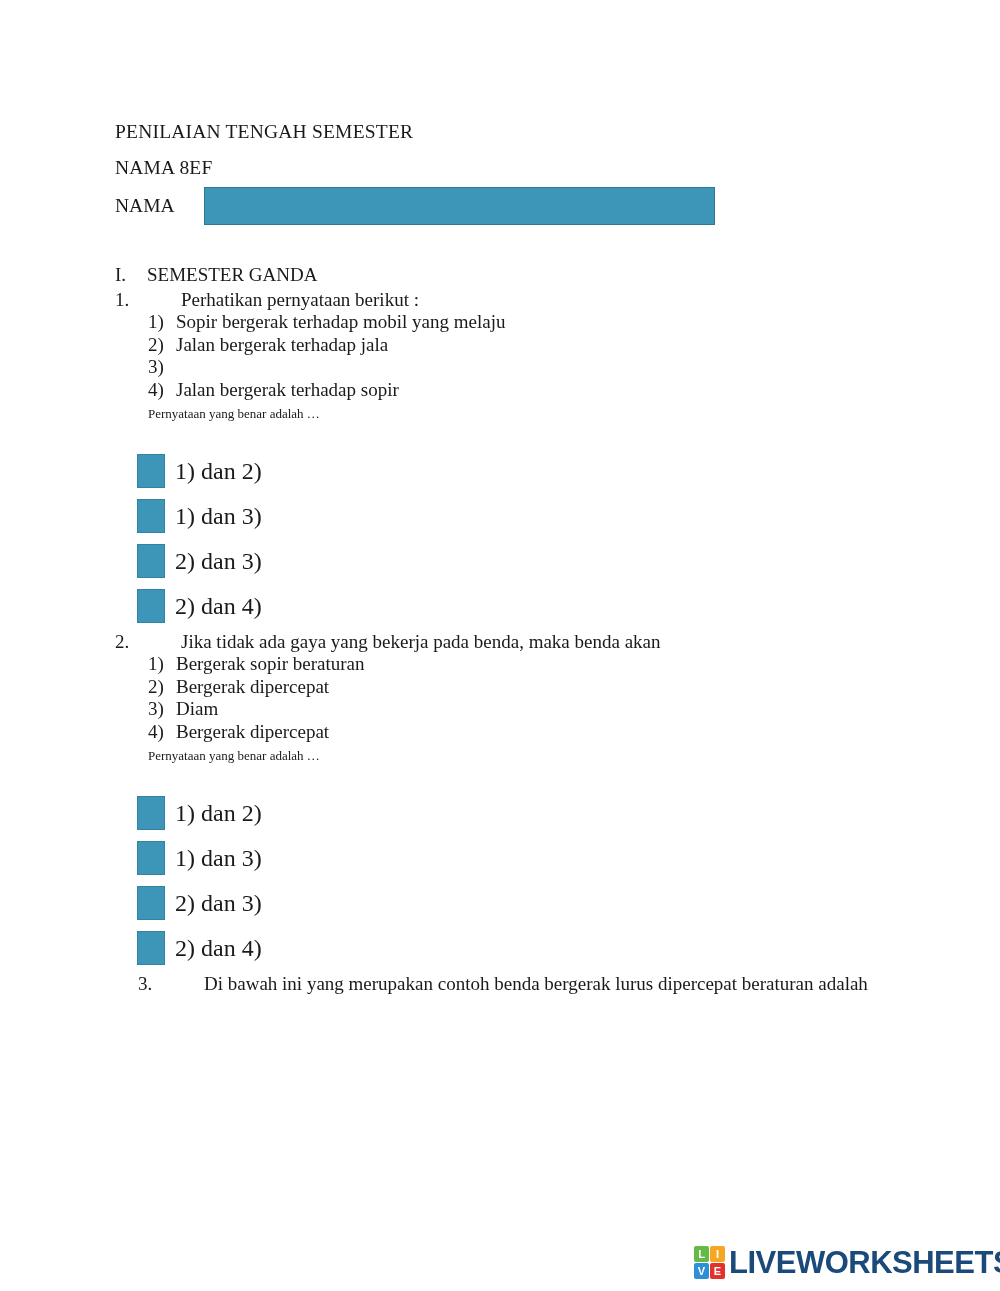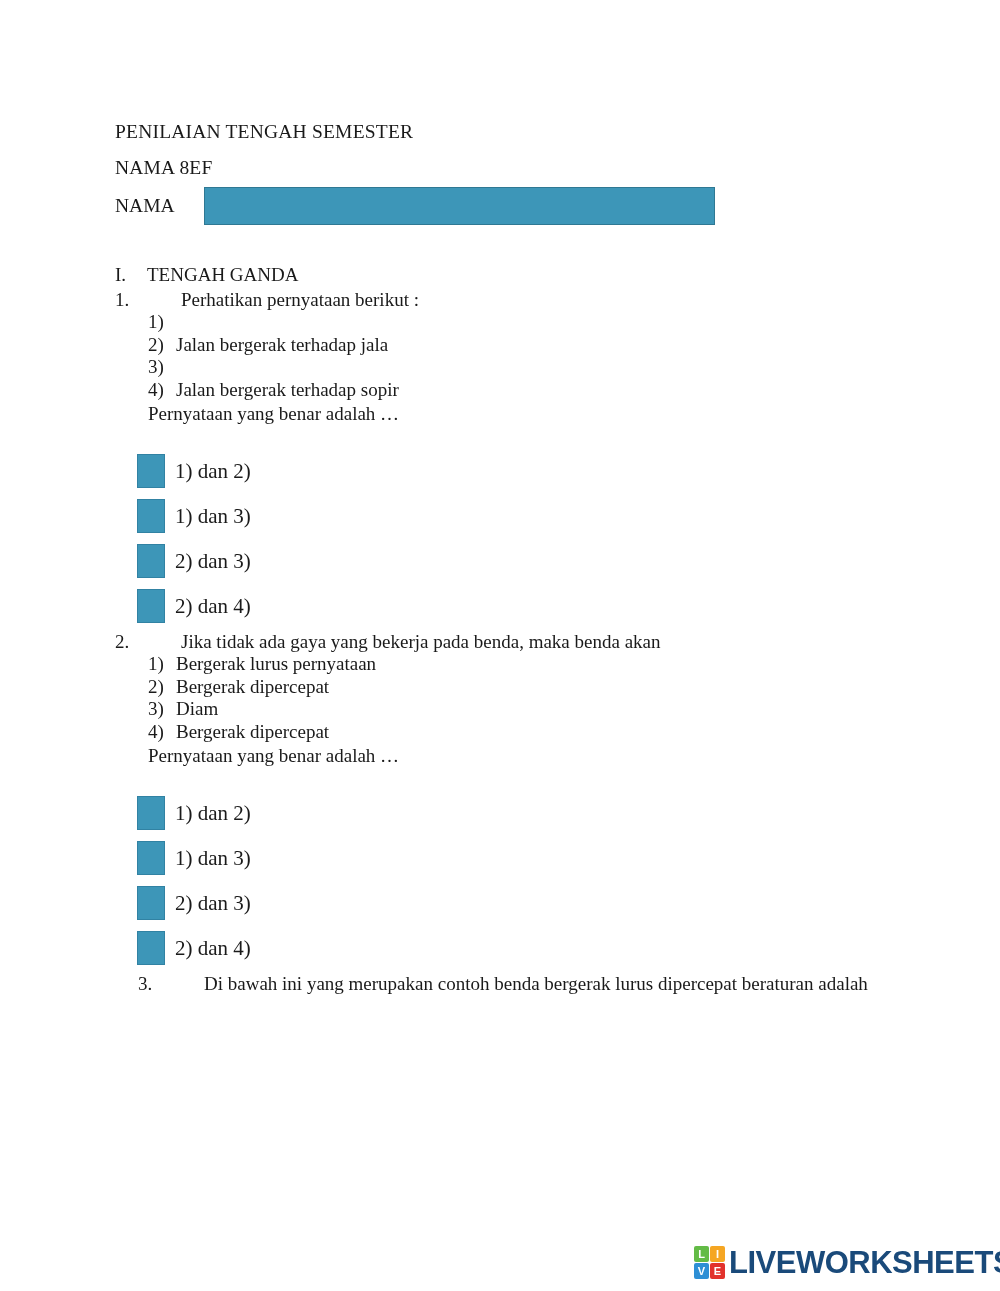--- a/index.html
+++ b/index.html
@@ -104,21 +104,21 @@
   }
   .sub-item .sub-num {
     width: 28px;
     flex: 0 0 28px;
   }
   .sub-item .sub-text {
     white-space: nowrap;
   }
   .closing {
     margin-left: 33px;
-    font-size: 19px;
+    font-size: 13px;
     line-height: 23px;
     white-space: nowrap;
   }
 
   
   .options {
     margin-top: 24px;
   }
   .option-row {
     display: flex;
@@ -127,21 +127,21 @@
   }
   .option-box {
     width: 28px;
     height: 34px;
     background: #3d96b8;
     border: 1px solid #3182a3;
     box-sizing: border-box;
     flex: 0 0 28px;
   }
   .option-label {
-    font-size: 21px;
+    font-size: 24px;
     line-height: 22px;
     white-space: nowrap;
   }
 
   
   .options-ab {
     margin-left: 22px;
   }
   .options-ab .option-label {
     margin-left: 10px;
@@ -210,31 +210,32 @@
     <div class="nama-row">
       <span class="nama-label">NAMA</span>
       <input class="nama-field" type="text" placeholder="" style="">
     </div>
   </div>
 
   <div class="section">
 
     <div class="section-title">
       <span class="numeral">I.</span>
-      <span>TENGAH GANDA</span>
+      <span>SEMESTER GANDA</span>
     </div>
 
     <div class="question">
       <div class="q-stem">
         <span class="q-num">1.</span>
         <span class="q-text">Perhatikan pernyataan berikut :</span>
       </div>
       <div class="sublist">
         <div class="sub-item">
           <span class="sub-num">1)</span>
+          <span class="sub-text">Sopir bergerak terhadap mobil yang melaju</span>
         </div>
         <div class="sub-item">
           <span class="sub-num">2)</span>
           <span class="sub-text">Jalan bergerak terhadap jala</span>
         </div>
         <div class="sub-item">
           <span class="sub-num">3)</span>
         </div>
         <div class="sub-item">
           <span class="sub-num">4)</span>
@@ -264,21 +265,21 @@
     </div>
 
     <div class="question">
       <div class="q-stem">
         <span class="q-num">2.</span>
         <span class="q-text">Jika tidak ada gaya yang bekerja pada benda, maka benda akan</span>
       </div>
       <div class="sublist">
         <div class="sub-item">
           <span class="sub-num">1)</span>
-          <span class="sub-text">Bergerak lurus pernyataan</span>
+          <span class="sub-text">Bergerak sopir beraturan</span>
         </div>
         <div class="sub-item">
           <span class="sub-num">2)</span>
           <span class="sub-text">Bergerak dipercepat</span>
         </div>
         <div class="sub-item">
           <span class="sub-num">3)</span>
           <span class="sub-text">Diam</span>
         </div>
         <div class="sub-item">

